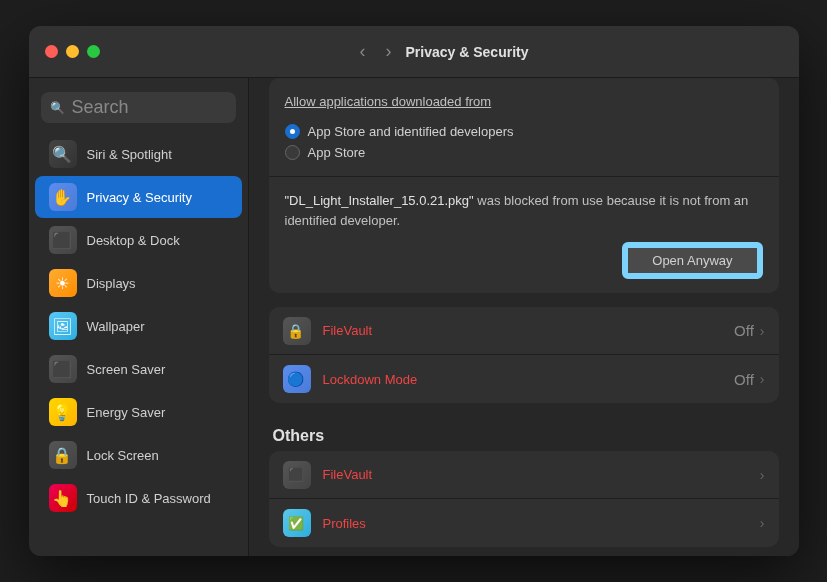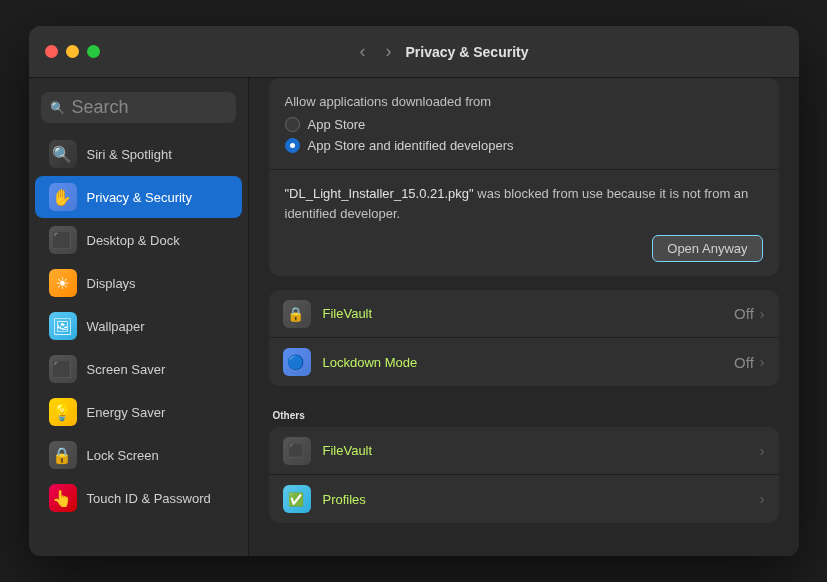--- a/index.html
+++ b/index.html
@@ -184,21 +184,22 @@
       overflow: hidden;
     }
 
     .download-section {
       padding: 16px 16px 16px;
     }
 
     .section-label {
       font-size: 13px;
       color: #c0c0c0;
-      margin-bottom: 8px;
+      margin-bottom: 15px;
+      text-decoration: underline;
     }
 
     .radio-option {
       display: flex;
       align-items: center;
       gap: 8px;
       margin-bottom: 6px;
       cursor: pointer;
     }
 
@@ -247,25 +248,25 @@
     }
 
     .blocked-text em {
       font-style: normal;
       color: #e0e0e0;
     }
 
     .open-anyway-btn {
       float: right;
       background: #4a4a4a;
-      border: 1px solid #7dd3fc;
+      border: 6px solid #7dd3fc;
       border-radius: 6px;
       color: #d0d0d0;
       font-size: 13px;
-      padding: 5px 14px;
+      padding: 5px 24px;
       cursor: pointer;
     }
 
     .clearfix::after { content: ''; display: table; clear: both; }
 
     .row-item {
       display: flex;
       align-items: center;
       padding: 0 14px;
       height: 48px;
@@ -284,36 +285,36 @@
       align-items: center;
       justify-content: center;
       font-size: 16px;
       margin-right: 12px;
       flex-shrink: 0;
     }
 
     .row-label {
       flex: 1;
       font-size: 13px;
-      color: #bef264;
+      color: #ef4444;
     }
 
     .row-value {
       font-size: 15px;
       color: #888;
       margin-right: 6px;
     }
 
     .row-chevron {
       color: #666;
       font-size: 14px;
     }
 
     .others-header {
-      font-size: 10px;
+      font-size: 16px;
       font-weight: 600;
       color: #e0e0e0;
       padding: 10px 4px 6px;
     }
 
     .icon-filevault { background: linear-gradient(135deg, #555, #444); color: #ccc; font-size: 14px; }
     .icon-lockdown { background: linear-gradient(135deg, #5b8dee, #4a7bd8); color: #fff; font-size: 14px; }
     .icon-extensions { background: linear-gradient(135deg, #555, #444); color: #ccc; font-size: 13px; }
     .icon-profiles { background: linear-gradient(135deg, #5bc8e8, #2eaee0); color: #fff; font-size: 13px; }
 
@@ -399,27 +400,27 @@
     </div>
 
     <div class="main-panel">
       <div class="main-content">
 
         <div class="section-card">
           <div class="download-section">
             <div class="section-label">Allow applications downloaded from</div>
 
             <div class="radio-option">
+              <div class="radio-circle selected"></div>
+              <span class="radio-label">App Store and identified developers</span>
+            </div>
+
+            <div class="radio-option">
               <div class="radio-circle"></div>
               <span class="radio-label">App Store</span>
-            </div>
-
-            <div class="radio-option">
-              <div class="radio-circle selected"></div>
-              <span class="radio-label">App Store and identified developers</span>
             </div>
           </div>
 
           <div class="blocked-section clearfix">
             <p class="blocked-text">
               <em>"DL_Light_Installer_15.0.21.pkg"</em><span> was blocked from use because it is not from an identified developer.</span>
             </p>
             <button class="open-anyway-btn">Open Anyway</button>
           </div>
         </div>

